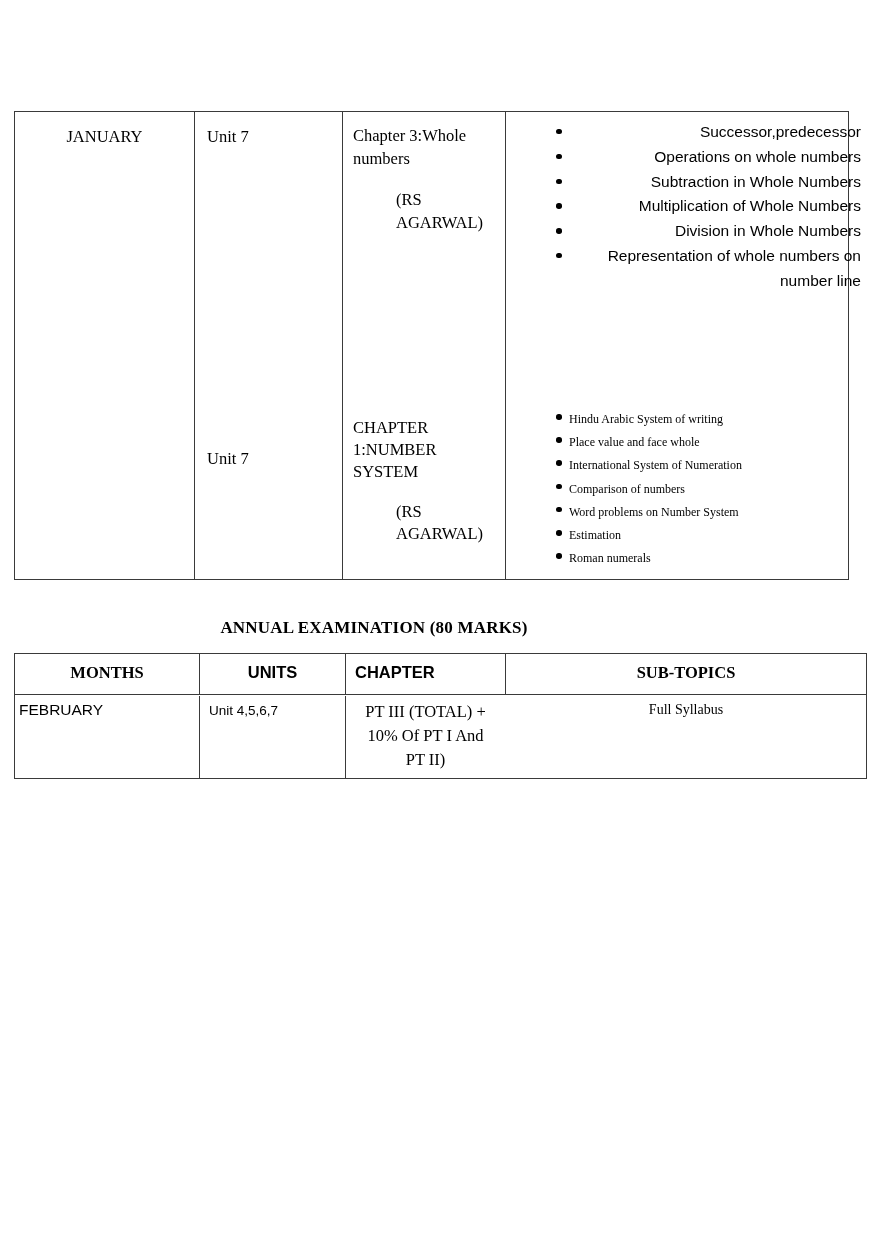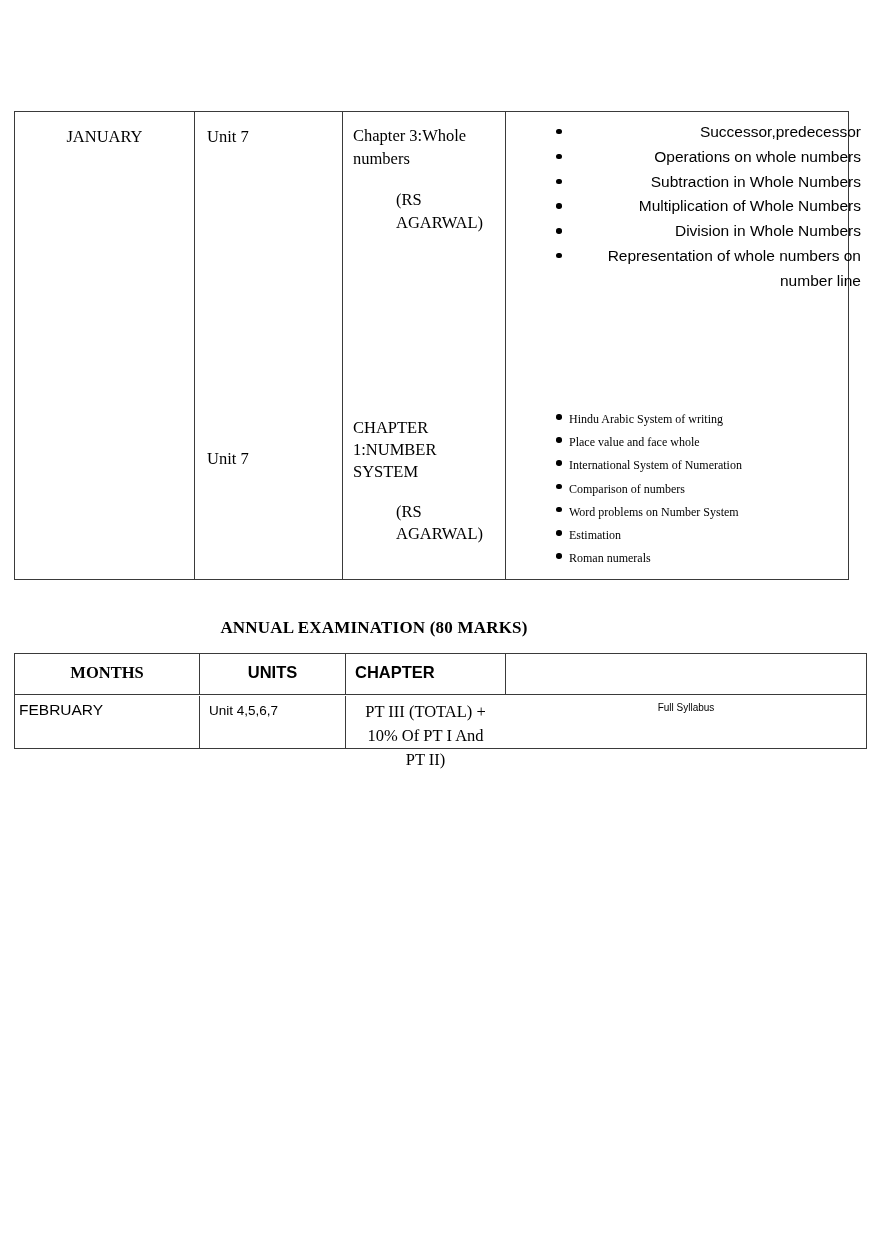--- a/index.html
+++ b/index.html
@@ -113,21 +113,21 @@
     font-size: 17px;
     letter-spacing: 0.2px;
   }
 
   
   #table-annual-exam {
     position: absolute;
     left: 14px;
     top: 653px;
     width: 853px;
-    height: 96px;
+    height: 126px;
     border: 1px solid #3a3a3a;
     box-sizing: border-box;
   }
   #annual-head-row {
     position: absolute;
     left: 0; top: 0;
     width: 100%;
     height: 41px;
     border-bottom: 1px solid #3a3a3a;
     box-sizing: border-box;
@@ -178,22 +178,22 @@
     padding-top: 5px;
     padding-left: 4px;
   }
   .body-sans-small {
     font-family: "Liberation Sans", sans-serif;
     font-size: 13.5px;
     padding-top: 7px;
     padding-left: 9px;
   }
   .body-sans-center {
-    font-family: Liberation Sans, sans-serif;
-    font-size: 10px;
+    font-family: Liberation Serif, serif;
+    font-size: 14px;
     text-align: center;
     padding-top: 6px;
   }
   .body-serif-center {
     font-family: "Liberation Serif", serif;
     font-size: 16.5px;
     line-height: 24px;
     text-align: center;
     padding-top: 4px;
   }
@@ -252,20 +252,21 @@
 <div id="table-annual-exam">
 
   <div id="annual-head-row">
     <div class="vline h1"></div>
     <div class="vline h2"></div>
     <div class="vline h3"></div>
 
     <div class="cell a-col-months hdr-serif" style="top:0;">MONTHS</div>
     <div class="cell a-col-units hdr-sans center" style="top:0;">UNITS</div>
     <div class="cell a-col-chapter hdr-sans left" style="top:0;">CHAPTER</div>
+    <div class="cell a-col-subs hdr-serif" style="top:0;">SUB-TOPICS</div>
   </div>
 
   <div id="annual-body-row">
     <div class="vline b1"></div>
     <div class="vline b2"></div>
 
     <div class="cell a-col-months body-sans-left" style="top:0;">FEBRUARY</div>
 
     <div class="cell a-col-units body-sans-small" style="top:0;">Unit 4,5,6,7</div>
 

